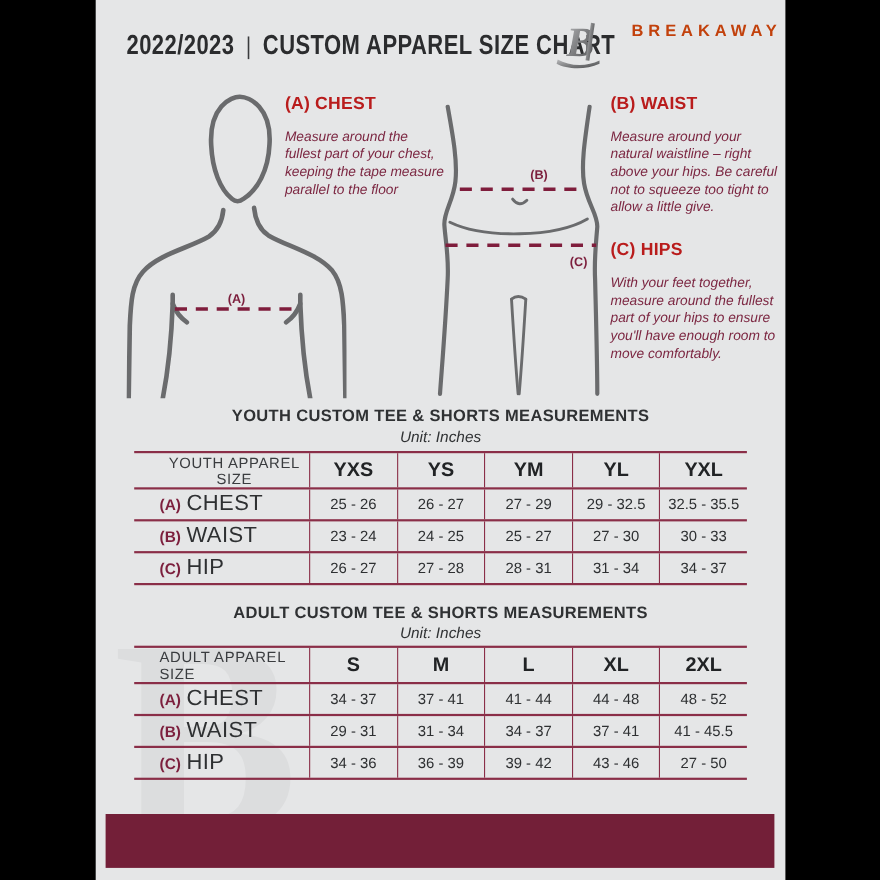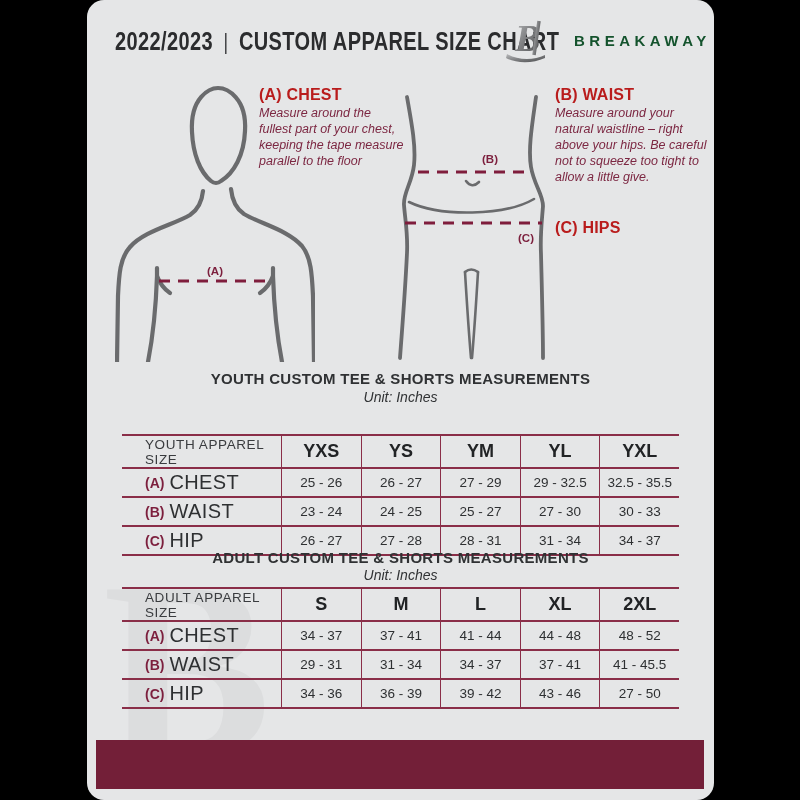--- a/index.html
+++ b/index.html
@@ -3,44 +3,44 @@
 <meta charset="utf-8">
 <style>
   html,body { margin:0; padding:0; }
   body {
     width:800px; height:800px; background:#000;
     position:relative; overflow:hidden;
     font-family:"Liberation Sans", sans-serif;
   }
   .page {
     position:absolute; left:87px; top:0; width:627px; height:800px;
-    background:#e5e6e7; overflow:hidden;border-radius:17px;
+    background:#e5e6e7; overflow:hidden;
   }
   
   .hdr-title {
     position:absolute; left:28px; top:27px; display:flex; align-items:center;
     gap:0; white-space:nowrap; color:#2b2c2e; font-weight:bold; font-size:25px;
     transform:scaleX(0.80); transform-origin:left center; letter-spacing:0.5px;
     z-index:2;
   }
   .hdr-div { font-weight:400; font-size:22px; padding:0 13px; color:#3a3b3d; }
   .brand {
-    position:absolute; left:487px; top:32px; font-size:15px; font-weight:bold;
-    letter-spacing:4.5px; color:#14532d; z-index:2;
+    position:absolute; left:487px; top:20px; font-size:15px; font-weight:bold;
+    letter-spacing:4.5px; color:#c2410c; z-index:2;
   }
   .logo { position:absolute; left:412px; top:15px; z-index:2; }
   
   .inst { position:absolute; z-index:3; }
   .inst-a { left:172px; top:86px; width:146px; }
   .inst-b { left:468px; top:86px; width:155px; }
   .inst-c { left:468px; top:219px; width:155px; }
   .inst-head { font-weight:bold; font-size:16px; color:#b91c1c; letter-spacing:0.2px; }
   .inst-body {
     font-style:italic; font-size:12.5px; line-height:16px; color:#7c2742;
-    margin-top:1px; font-weight:500;
+    margin-top:12px; font-weight:500;
   }
   
   .fig { position:absolute; z-index:1; }
   .fig-torso { left:28px; top:84px; }
   .fig-lower { left:308px; top:95px; }
   
   .sec-title {
     position:absolute; left:0; width:100%; text-align:center; z-index:2;
     font-weight:bold; font-size:15px; color:#2f3133; letter-spacing:0.3px;
   }
@@ -48,21 +48,21 @@
     position:absolute; left:0; width:100%; text-align:center; z-index:2;
     font-style:italic; font-size:14px; color:#303234; font-weight:500;
   }
   .t-youth-title { top:370px; } .t-youth-unit { top:389px; }
   .t-adult-title { top:549px; } .t-adult-unit { top:567px; }
   
   .size-table {
     position:absolute; left:35px; width:557px; z-index:2;
     border-top:2px solid #8a2e48;
   }
-  .tbl-youth { top:434px; } .tbl-adult { top:587px; }
+  .tbl-youth { top:410px;text-align:center; } .tbl-adult { top:587px; }
   .trow {
     display:grid; grid-template-columns:159px 1fr 1fr 1fr 1fr 1fr;
     border-bottom:2px solid #8a2e48;
   }
   .trow-head { height:31px; } .trow-data { height:27px; }
   .tc {
     display:flex; align-items:center; justify-content:center;
     font-size:13.5px; color:#2e3032; border-left:1.5px solid #8a2e48;
   }
   .tc-label {
@@ -149,20 +149,21 @@
   <div class="inst inst-a">
     <div class="inst-head">(A) CHEST</div>
     <div class="inst-body">Measure around the fullest part of your chest, keeping the tape measure parallel to the floor</div>
   </div>
   <div class="inst inst-b">
     <div class="inst-head">(B) WAIST</div>
     <div class="inst-body">Measure around your natural waistline – right above your hips. Be careful not to squeeze too tight to allow a little give.</div>
   </div>
   <div class="inst inst-c">
     <div class="inst-head">(C) HIPS</div>
+    <div class="inst-body">With your feet together, measure around the fullest part of your hips to ensure you'll have enough room to move comfortably.</div>
   </div>
 
   <div class="watermark">B</div>
 
   <div class="sec-title t-youth-title">YOUTH CUSTOM TEE &amp; SHORTS MEASUREMENTS</div>
   <div class="sec-unit t-youth-unit">Unit: Inches</div>
 
   <div class="size-table tbl-youth">
     <div class="trow trow-head">
       <div class="tc tc-label tc-label-head">YOUTH APPAREL SIZE</div>

